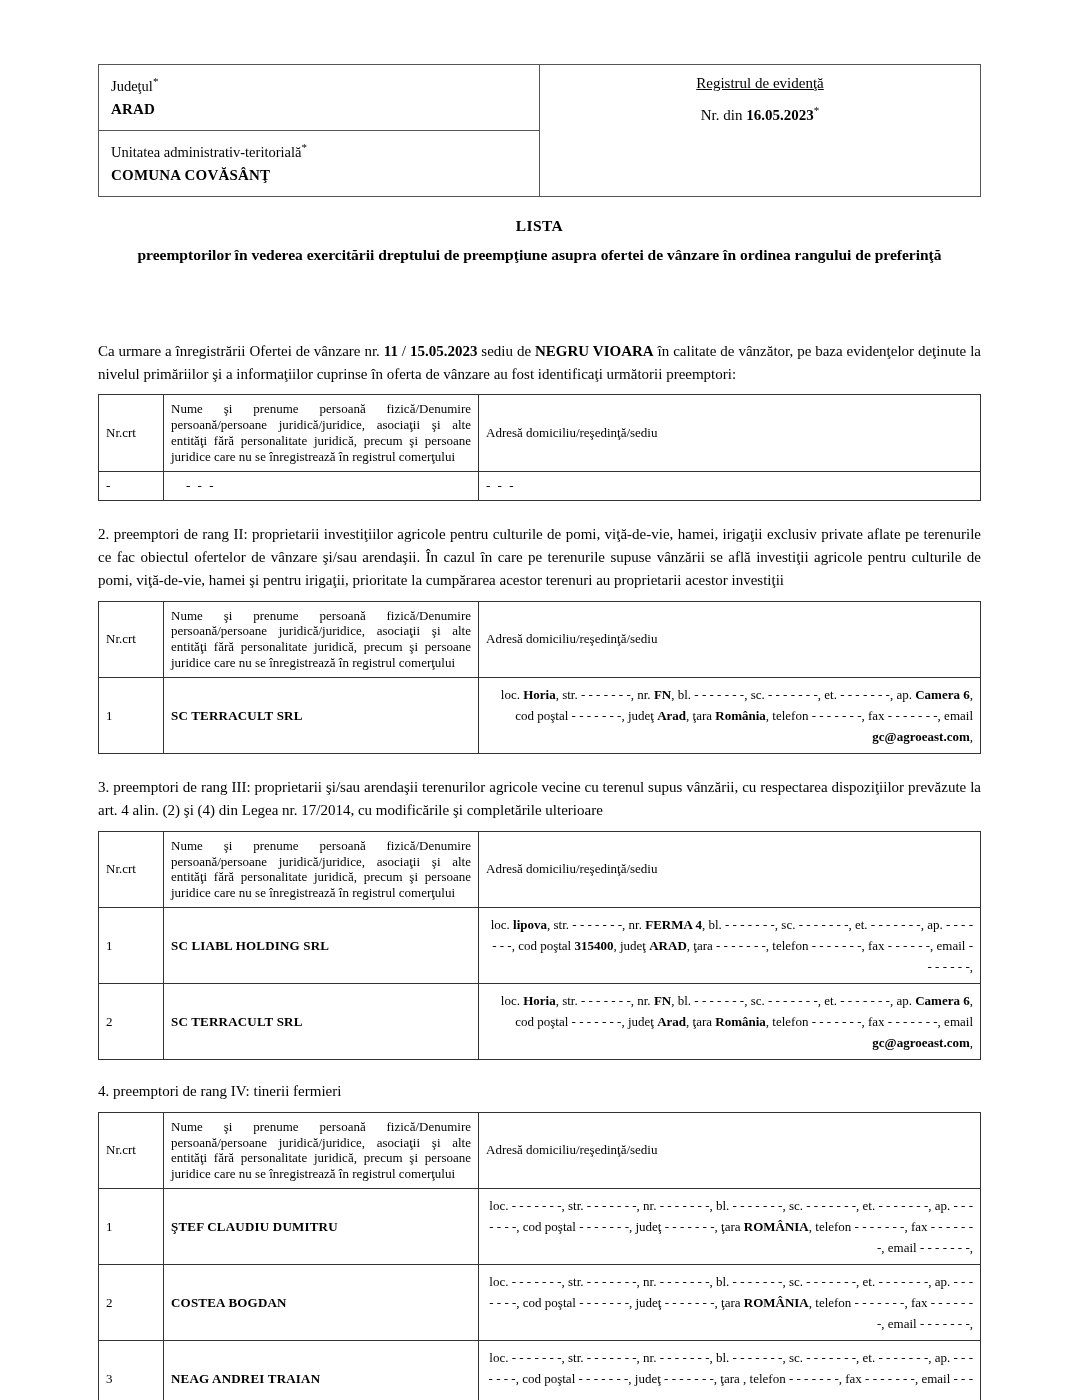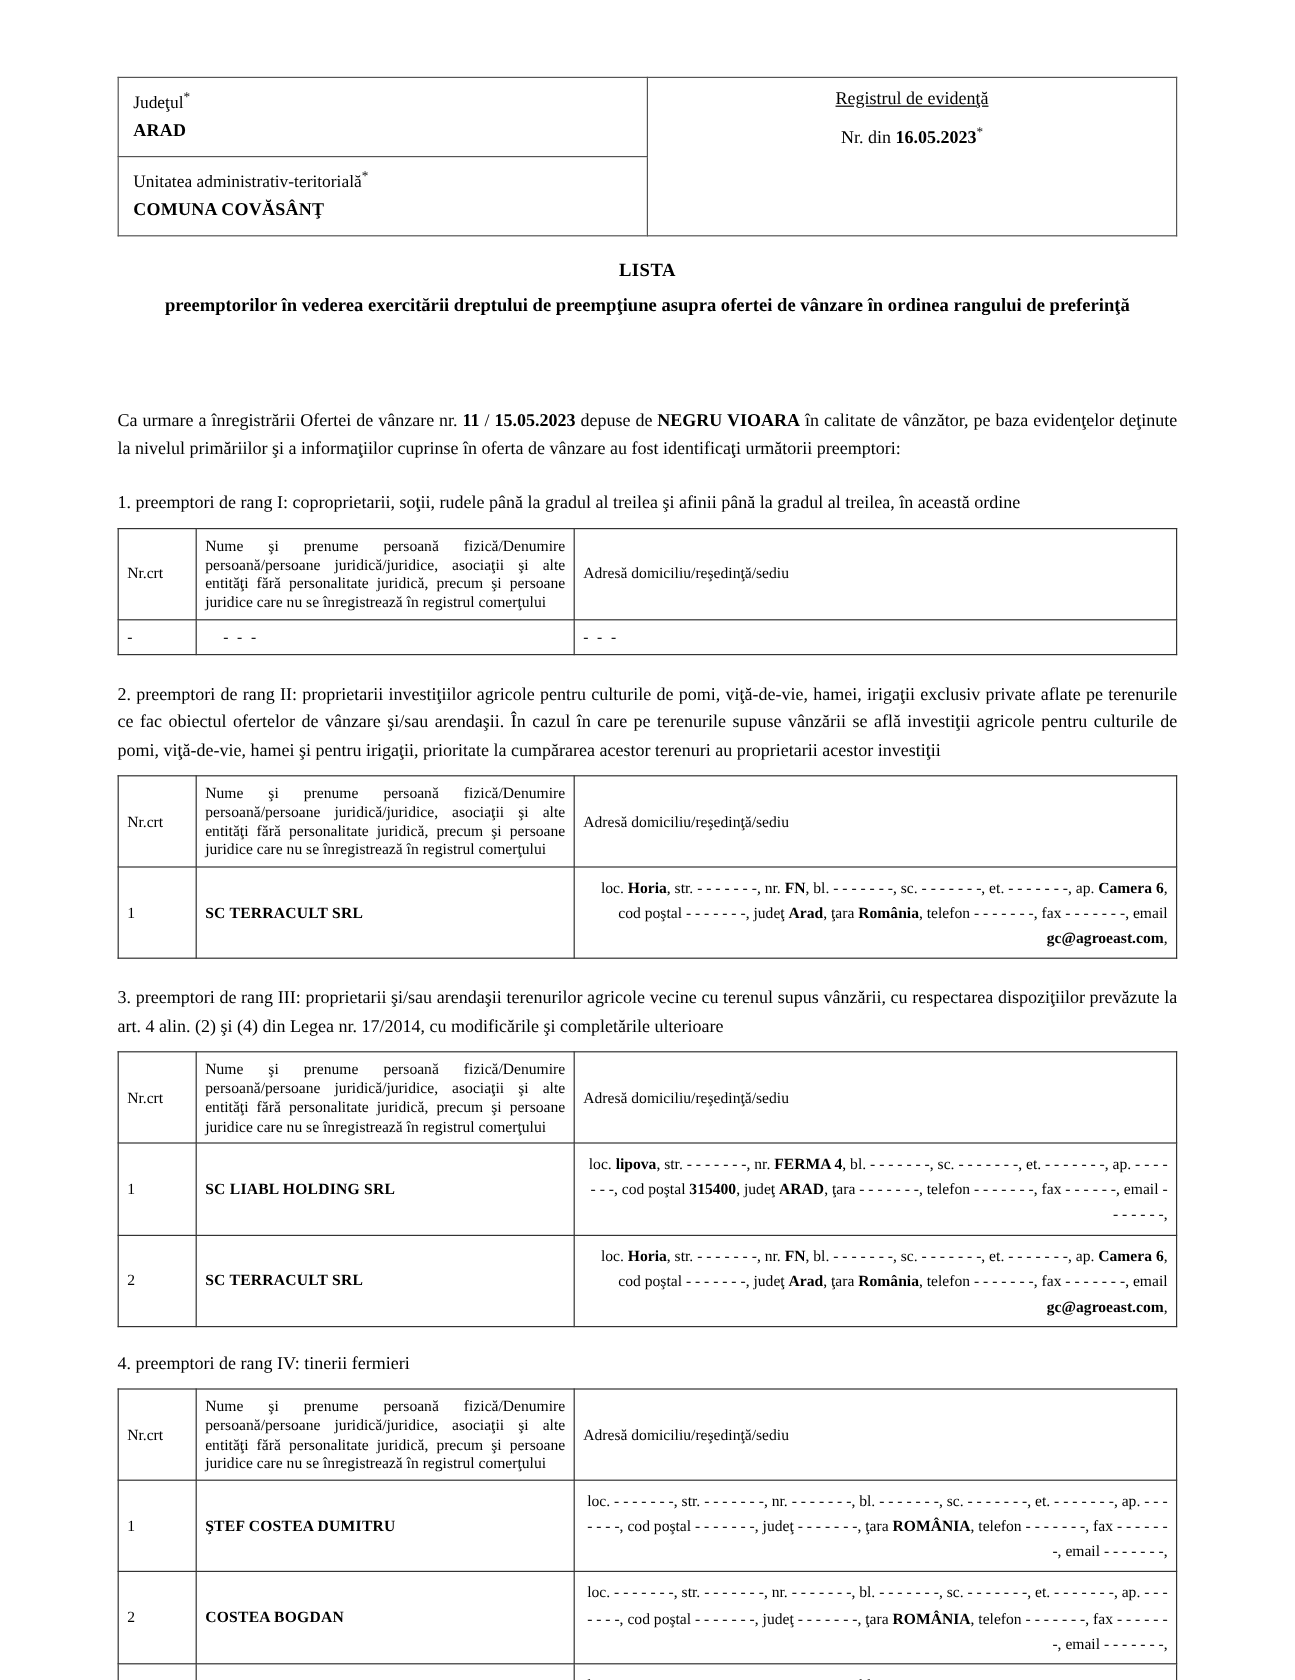--- a/index.html
+++ b/index.html
@@ -177,24 +177,23 @@
         </td>
       </tr>
     </tbody>
       </table>
 
 
     <div class="title">LISTA</div>
     <div class="subtitle">preemptorilor în vederea exercitării dreptului de preempţiune asupra ofertei de vânzare în ordinea rangului de preferinţă</div>
 
     <div class="para para-intro">
-      <span>Ca urmare a înregistrării Ofertei de vânzare nr. </span><span class="b">11</span><span> / </span><span class="b">15.05.2023</span><span> depuse de </span><span class="b">NEGRU VIOARA</span><span> în calitate de vânzător, pe baza evidenţelor deţinute la nivelul primăriilor şi a informaţiilor cuprinse în oferta de vânzare au fost identificaţi următorii preemptori:</span>
+      <span>Ca urmare a înregistrării Ofertei de vânzare nr. </span><span class="b">11</span><span> / </span><span class="b">15.05.2023</span><span> sediu de </span><span class="b">NEGRU VIOARA</span><span> în calitate de vânzător, pe baza evidenţelor deţinute la nivelul primăriilor şi a informaţiilor cuprinse în oferta de vânzare au fost identificaţi următorii preemptori:</span>
     </div>
 
-    <div class="rank-para">1. preemptori de rang I: coproprietarii, soţii, rudele până la gradul al treilea şi afinii până la gradul al treilea, în această ordine</div>
     <table class="data">
       <thead>
         <tr>
           <td class="col-nr hdr-nr">Nr.crt</td>
           <td class="col-nume hdr-sm">Nume şi prenume persoană fizică/Denumire persoană/persoane juridică/juridice, asociaţii şi alte entităţi fără personalitate juridică, precum şi persoane juridice care nu se înregistrează în registrul comerţului</td>
           <td class="col-adr hdr-adr">Adresă domiciliu/reşedinţă/sediu</td>
         </tr>
       </thead>
       <tbody>
         <tr>
@@ -251,21 +250,21 @@
       <thead>
         <tr>
           <td class="col-nr hdr-nr">Nr.crt</td>
           <td class="col-nume hdr-sm">Nume şi prenume persoană fizică/Denumire persoană/persoane juridică/juridice, asociaţii şi alte entităţi fără personalitate juridică, precum şi persoane juridice care nu se înregistrează în registrul comerţului</td>
           <td class="col-adr hdr-adr">Adresă domiciliu/reşedinţă/sediu</td>
         </tr>
       </thead>
       <tbody>
         <tr class="row-t3">
           <td class="cell-nr">1</td>
-          <td class="cell-name">ŞTEF COSTEA DUMITRU</td>
+          <td class="cell-name">ŞTEF CLAUDIU DUMITRU</td>
           <td class="cell-addr">loc. - - - - - - -, str. - - - - - - -, nr. - - - - - - -, bl. - - - - - - -, sc. - - - - - - -, et. - - - - - - -, ap. - - - - - - -, cod poştal - - - - - - -, judeţ - - - - - - -, ţara <b>ROMÂNIA</b>, telefon - - - - - - -, fax - - - - - - -, email - - - - - - -,</td>
         </tr>
         <tr class="row-t3">
           <td class="cell-nr">2</td>
           <td class="cell-name">COSTEA BOGDAN</td>
           <td class="cell-addr">loc. - - - - - - -, str. - - - - - - -, nr. - - - - - - -, bl. - - - - - - -, sc. - - - - - - -, et. - - - - - - -, ap. - - - - - - -, cod poştal - - - - - - -, judeţ - - - - - - -, ţara <b>ROMÂNIA</b>, telefon - - - - - - -, fax - - - - - - -, email - - - - - - -,</td>
         </tr>
         <tr class="row-t3">
           <td class="cell-nr">3</td>
           <td class="cell-name">NEAG ANDREI TRAIAN</td>

